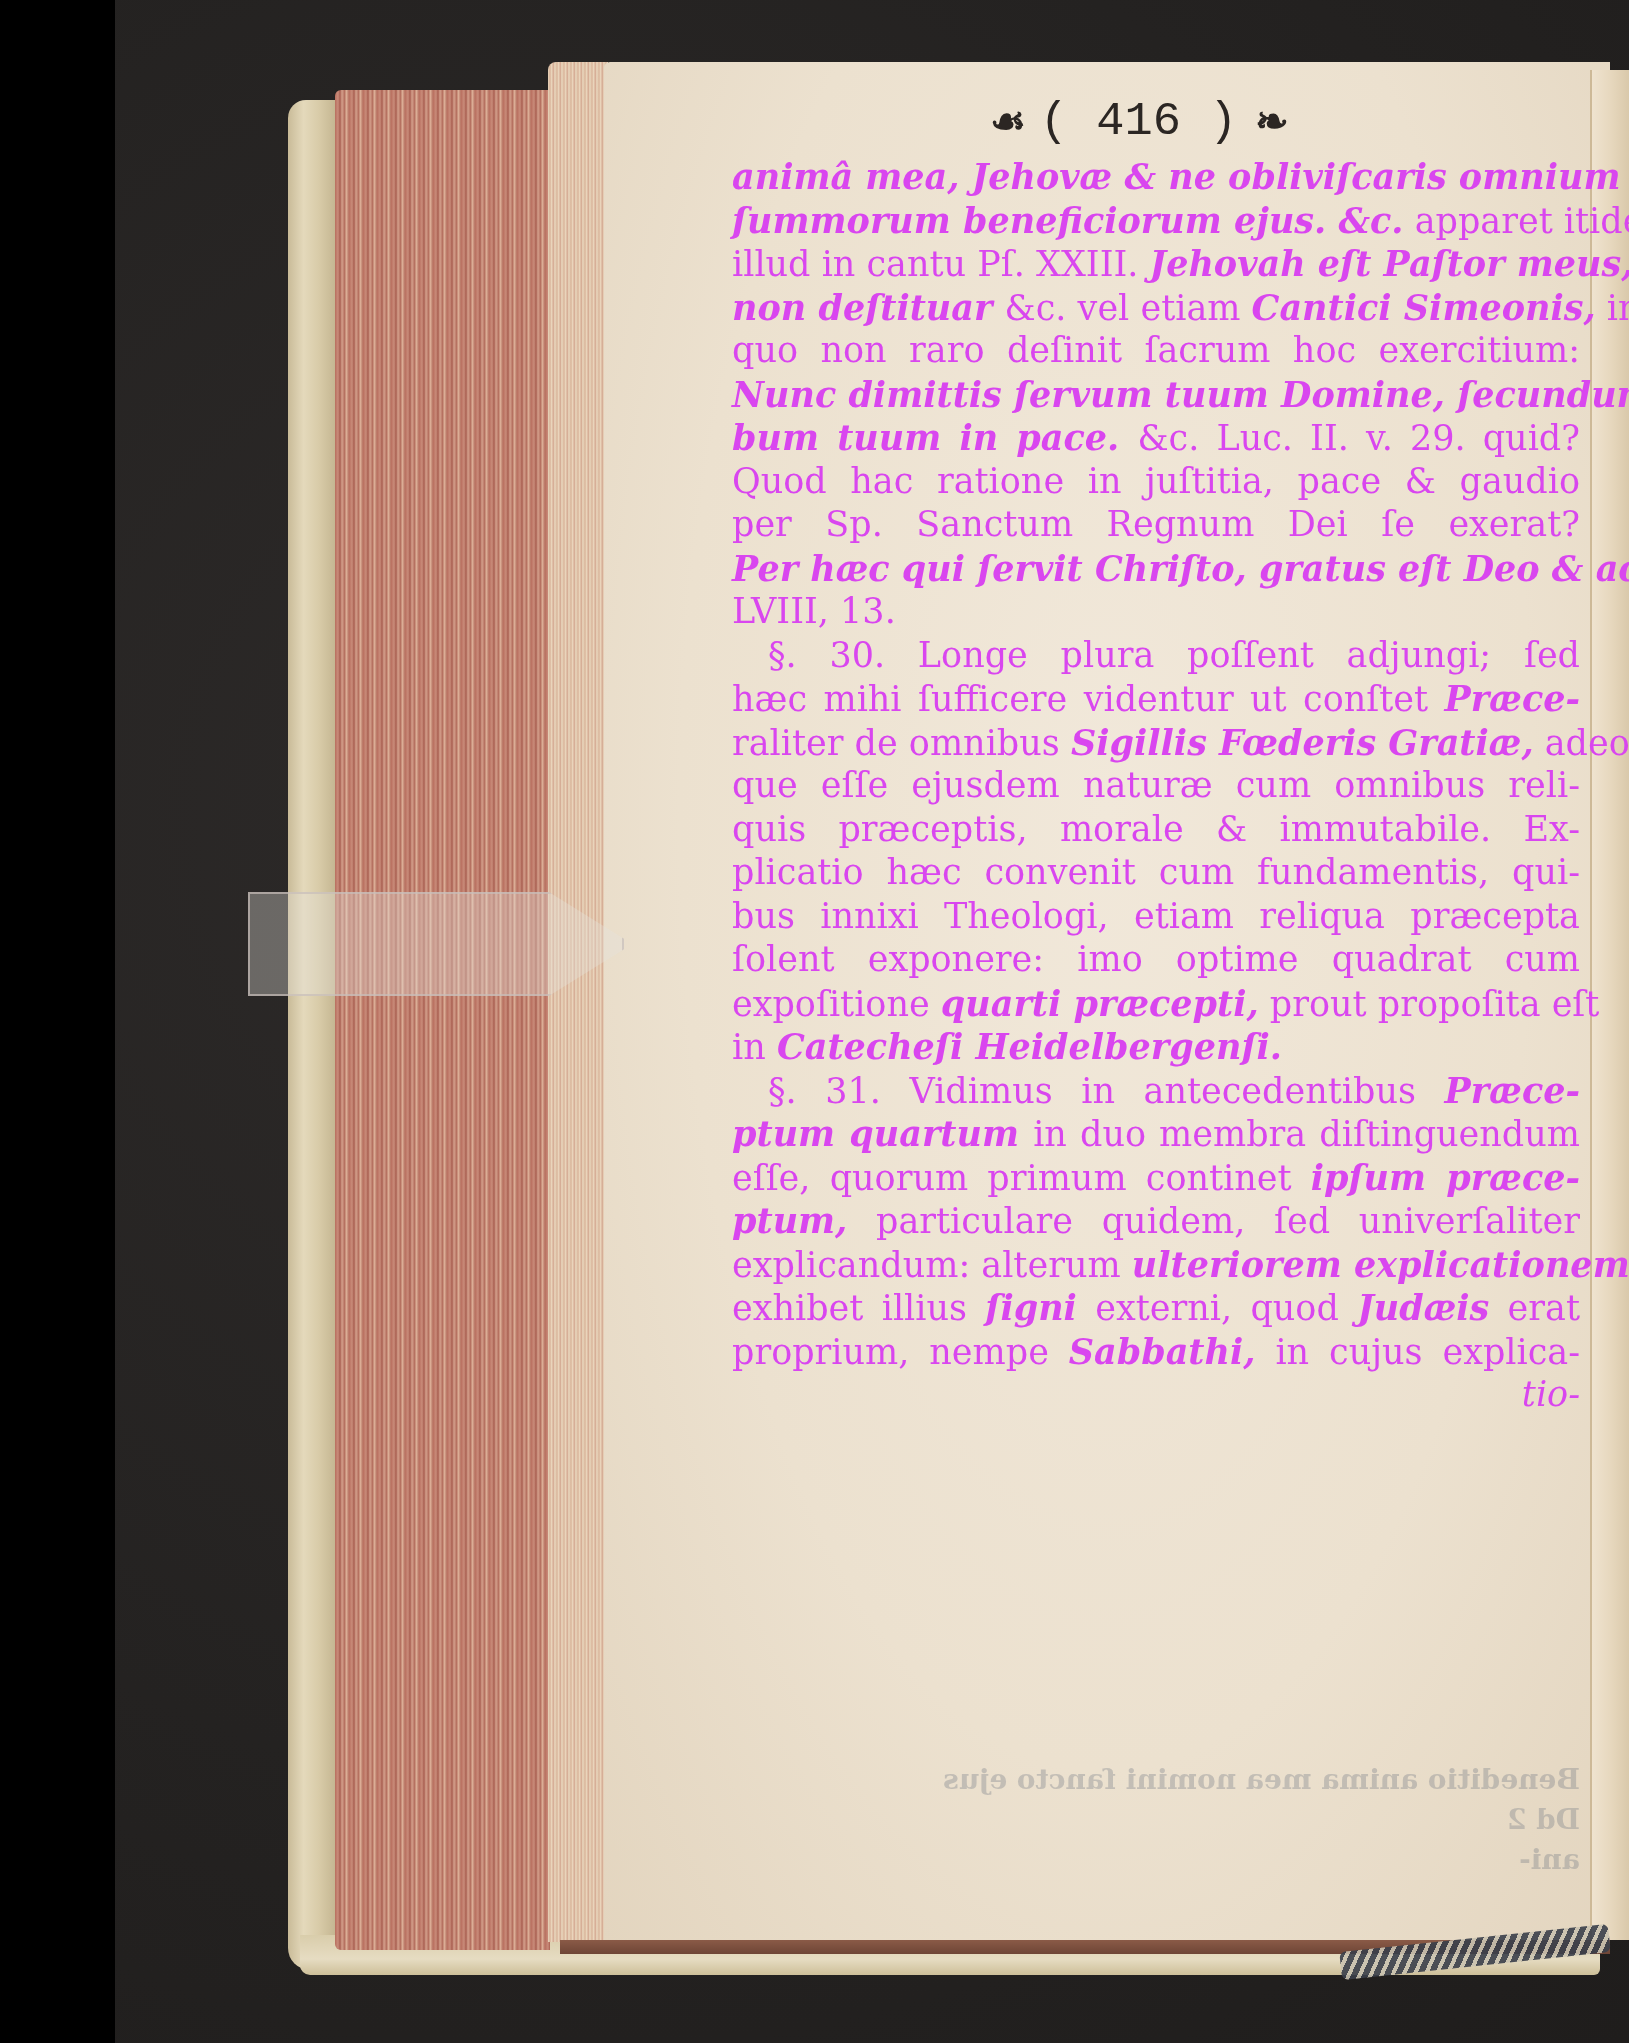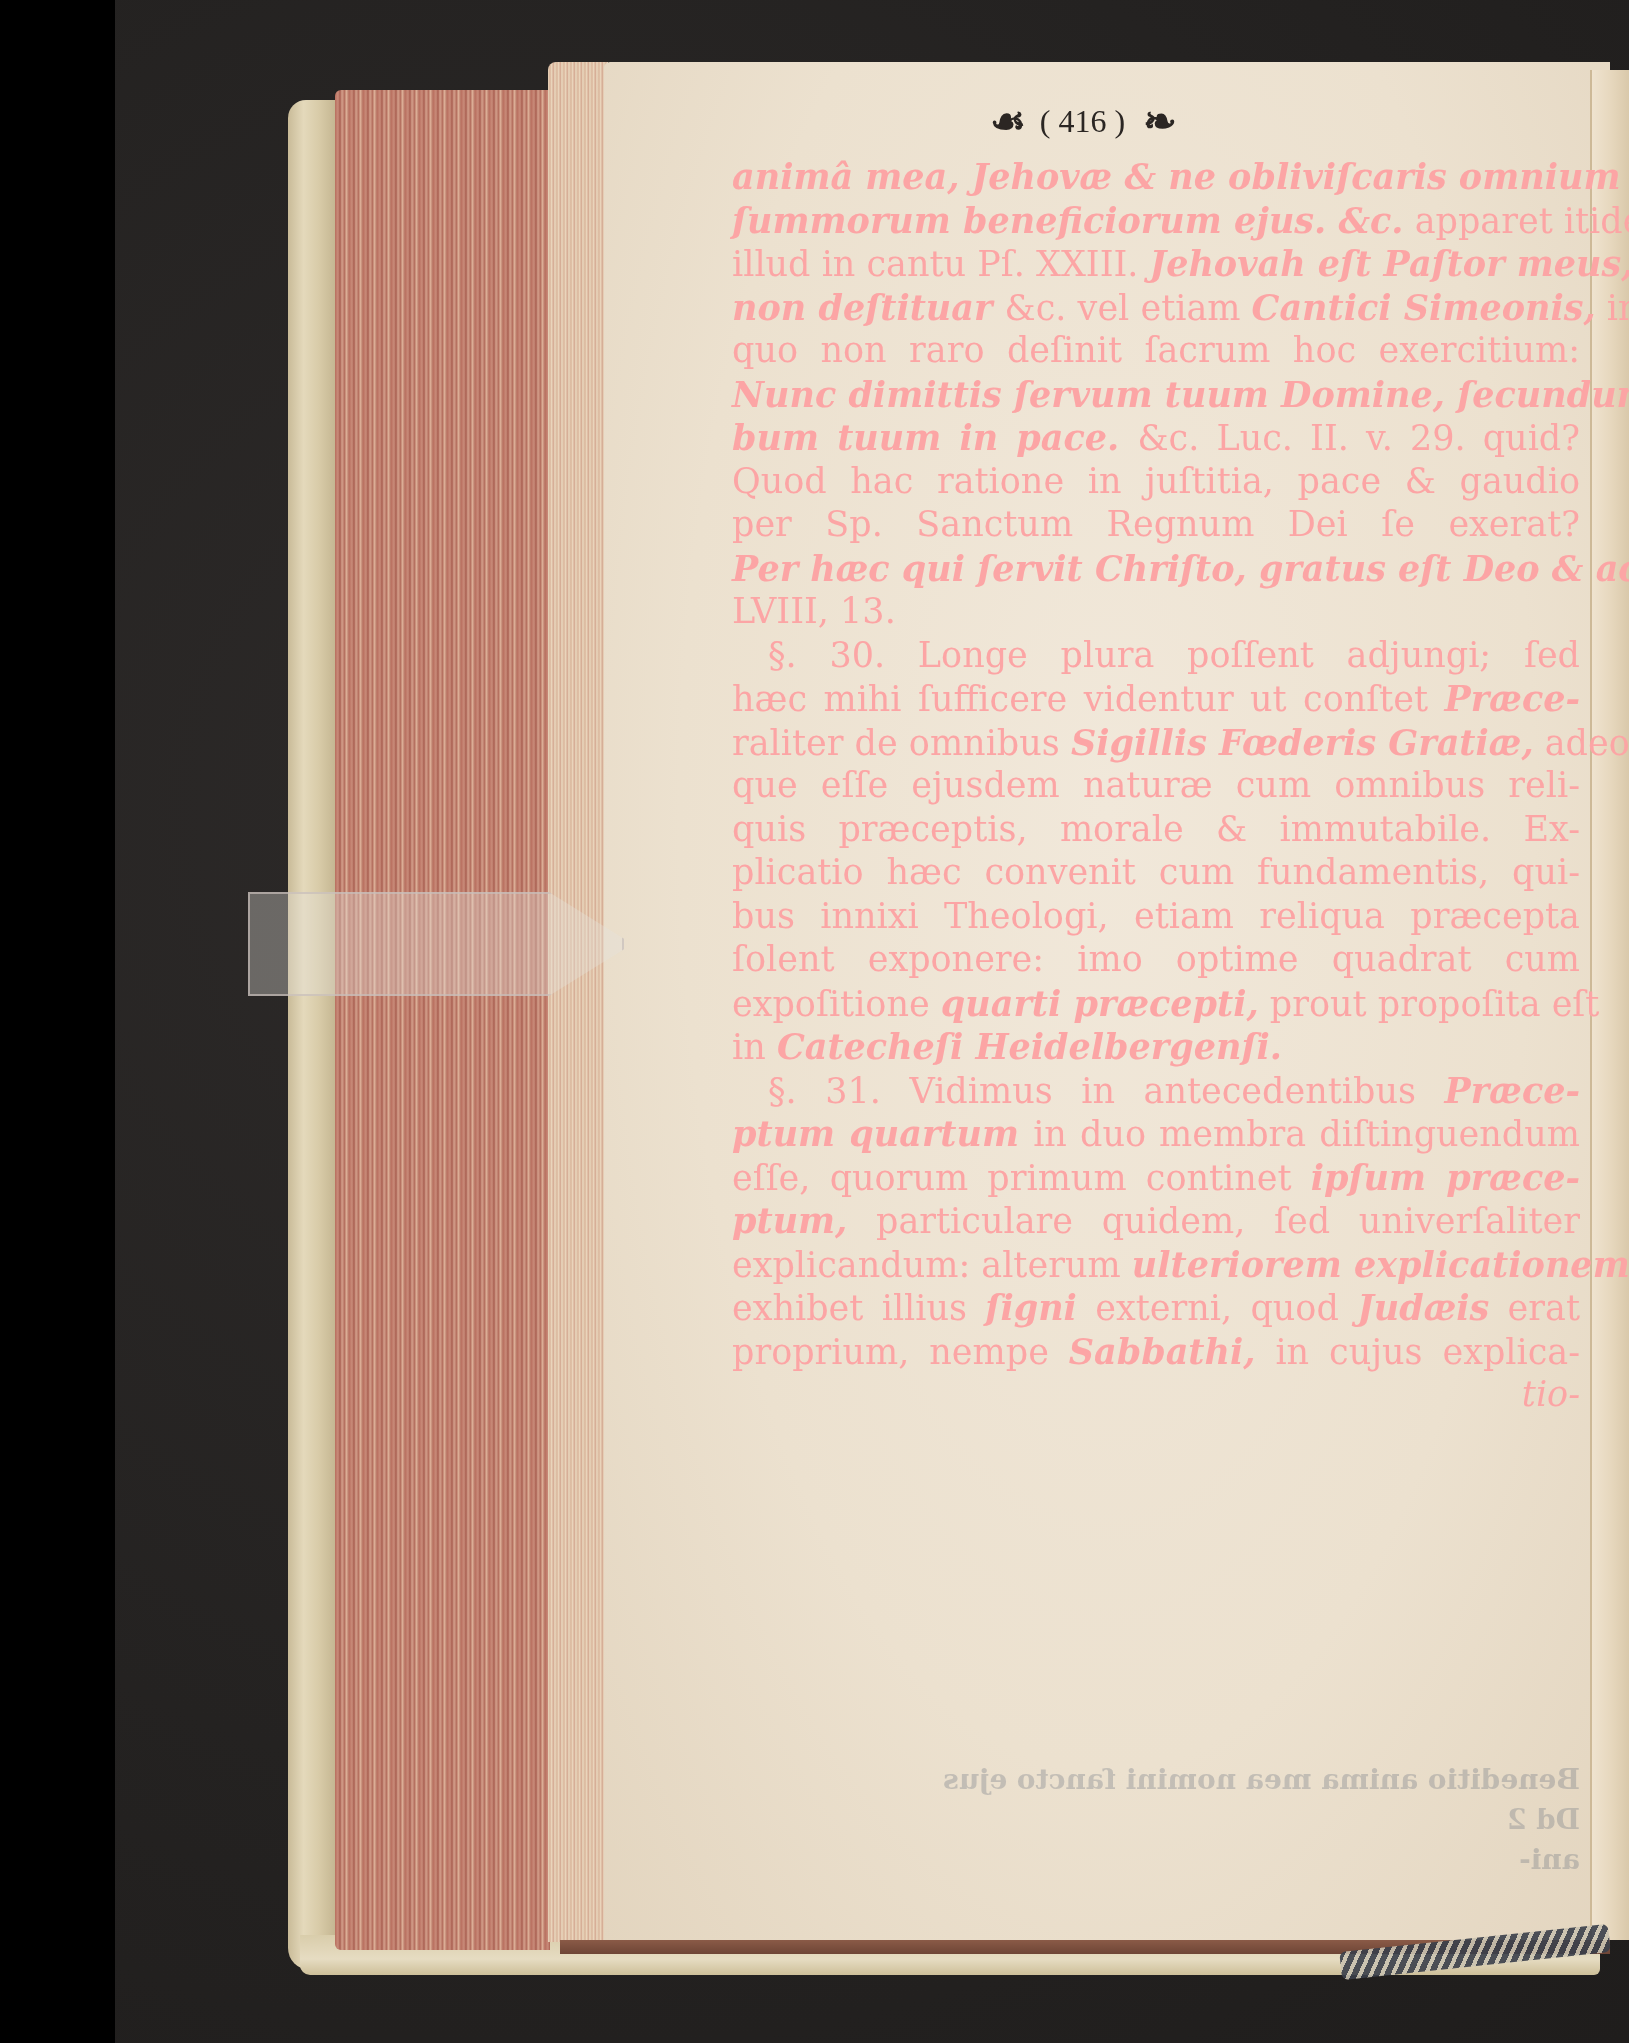--- a/index.html
+++ b/index.html
@@ -28,23 +28,23 @@
   .headband { position:absolute; left:1340px; top:1938px; width:270px; height:28px;
     background: repeating-linear-gradient(120deg, #3a3f4a 0px, #3a3f4a 6px, #c9c2b0 6px, #c9c2b0 10px);
     transform: rotate(-6deg); border-radius:6px; opacity:0.9; }
 
   .bookmark { position:absolute; left:248px; top:892px; width:372px; height:100px;
     background: rgba(230,225,220,0.35); border:2px solid rgba(200,190,185,0.7);
     clip-path: polygon(0 0, 80% 0, 100% 45%, 100% 55%, 80% 100%, 0 100%); }
 
   .header { position:absolute; left:990px; top:95px; height:52px; display:flex; align-items:center; gap:18px; color:#2b2623; }
   .ornament { font-size:40px; line-height:1; font-weight:bold; letter-spacing:-4px; }
-  .page-num { font-size:32px; font-family:Liberation Serif, serif; }
+  .page-num { font-size:47px; font-family:Liberation Mono, monospace; }
 
-  .text-block { position:absolute; left:732px; top:155px; width:848px; color:#fca5a5; }
+  .text-block { position:absolute; left:732px; top:155px; width:848px; color:#d946ef; }
   .line { display:block; font-size:35px; line-height:43.5px; height:43.5px; white-space:nowrap; text-align:justify; text-align-last:justify; }
   .line.left { text-align-last:left; }
   .line.right { text-align-last:right;font-style:italic; }
   .line.indent { padding-left:36px; }
   .it { font-style:italic; font-weight:bold; }
 
   .bleed { position:absolute; left:880px; top:1760px; width:700px; color:rgba(90,100,120,0.28);
     font-size:28px; line-height:40px; transform:scaleX(-1); font-weight:bold; }
 </style>
 </head>

